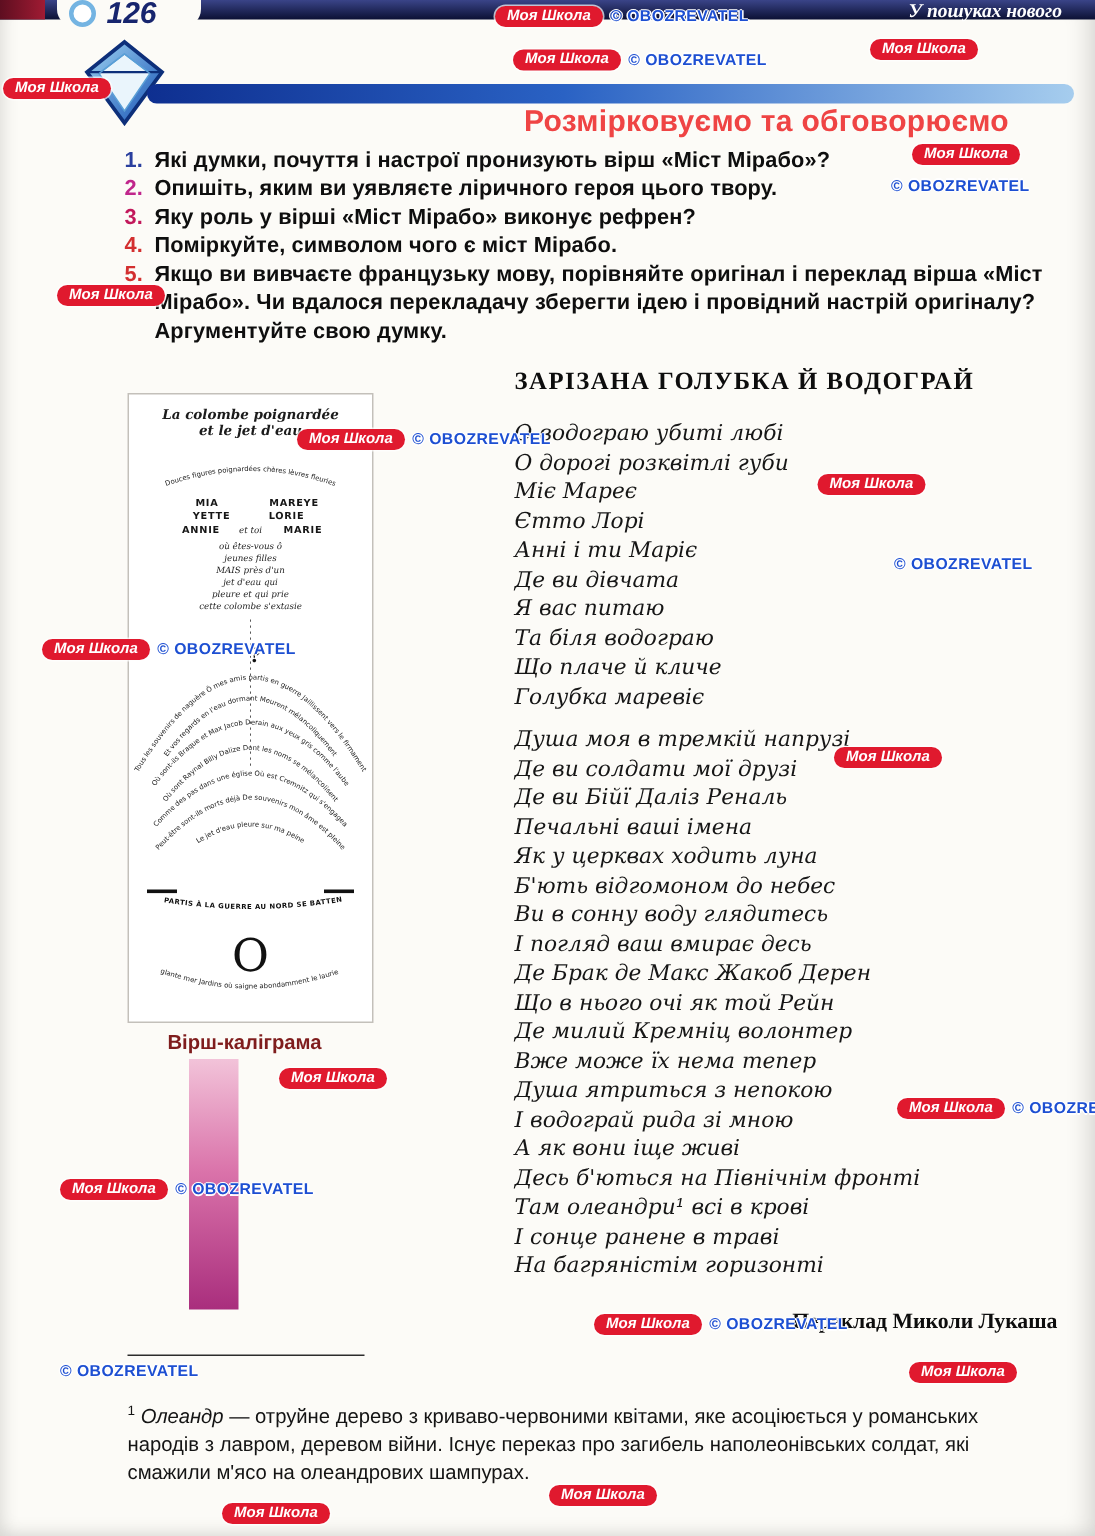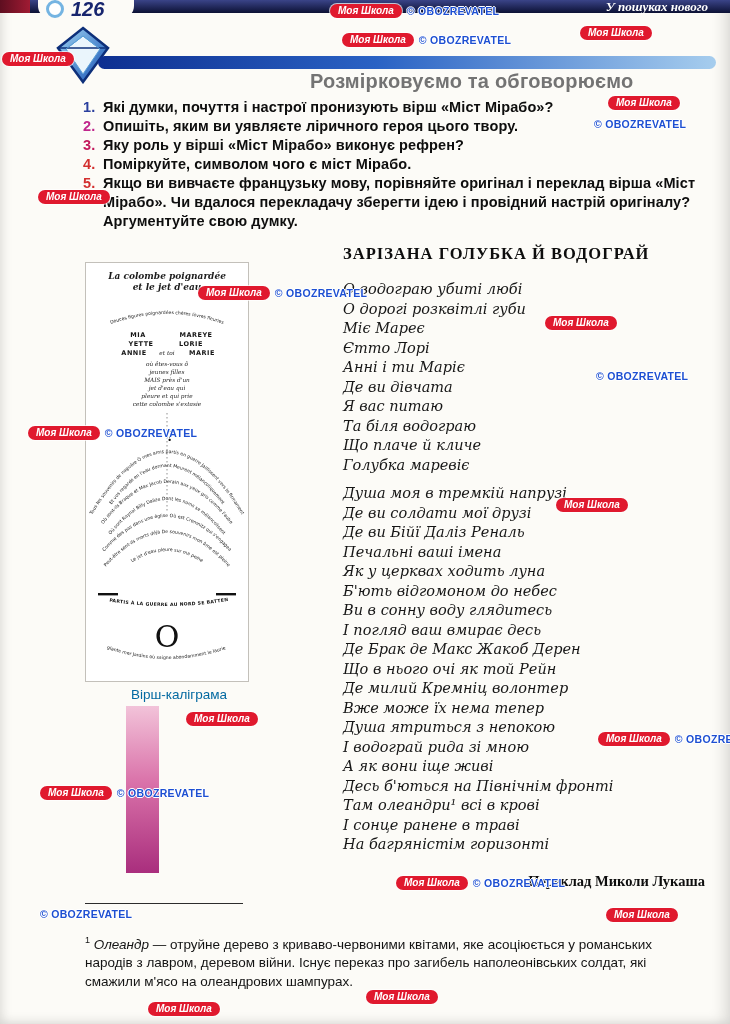--- a/index.html
+++ b/index.html
@@ -16,42 +16,42 @@
           border-radius:0 0 12px 12px;display:flex;align-items:center;gap:7px;padding-left:8px;box-sizing:border-box;}
   .ring{width:12px;height:12px;border:3px solid #74b4e2;border-radius:50%;background:#fff;}
   .pagenum{font-weight:700;font-style:italic;font-size:20px;color:#17256e;}
   .chapter{position:absolute;right:22px;top:0;height:13px;line-height:13px;color:#ffffff;
           font-family:"Liberation Serif",serif;font-style:italic;font-weight:700;font-size:13px;}
 
   
   .logo{position:absolute;left:56px;top:26px;}
   .rulebar{position:absolute;left:98px;top:56px;width:618px;height:13px;border-radius:7px;
           background:linear-gradient(90deg,#0e2f90 0%,#2a62c4 45%,#a6cdee 100%);}
-  .section-title{position:absolute;left:310px;top:70px;width:402px;margin:0;text-align:left;
-          font-size:20px;font-weight:700;color:#737373;letter-spacing:.2px;}
+  .section-title{position:absolute;left:310px;top:70px;width:402px;margin:0;text-align:center;
+          font-size:20px;font-weight:700;color:#ef4444;letter-spacing:.2px;}
 
   
   .questions{position:absolute;left:83px;top:98px;width:633px;margin:0;padding:0;list-style:none;
           font-weight:700;font-size:14.5px;line-height:19px;color:#0e0e0e;letter-spacing:.1px;}
   .questions li{position:relative;padding-left:20px;}
   .qnum{position:absolute;left:0;top:0;}
 
   
   .calligram-box{position:absolute;left:85px;top:262px;width:164px;height:420px;background:#ffffff;
           border:1px solid #c3c0ba;box-sizing:border-box;}
   .calligram-box svg{display:block;}
   .c-title{font-family:"DejaVu Serif",serif;font-style:italic;font-weight:600;font-size:9px;fill:#1c1c1c;}
   .c-name{font-family:"DejaVu Sans",sans-serif;font-weight:700;font-size:6.5px;letter-spacing:.5px;fill:#161616;}
   .c-body{font-family:"DejaVu Serif",serif;font-style:italic;font-size:5.8px;fill:#1c1c1c;}
   .c-arc{font-family:"DejaVu Sans",sans-serif;font-size:4.6px;fill:#222;}
   .c-basin{font-family:"DejaVu Sans",sans-serif;font-weight:700;font-size:4.6px;letter-spacing:.3px;fill:#111;}
   .c-o{font-family:"DejaVu Serif",serif;font-size:30px;fill:#111;}
   .c-q{font-family:"DejaVu Serif",serif;font-weight:700;font-size:13px;fill:#111;}
-  .calligram-caption{position:absolute;left:97px;top:687px;width:164px;text-align:center;
-          font-size:13.5px;font-weight:400;color:#0369a1;}
+  .calligram-caption{position:absolute;left:81px;top:687px;width:164px;text-align:center;
+          font-size:13.5px;font-weight:700;color:#7f1d1d;}
 
   .pink-bar{position:absolute;left:126px;top:706px;width:33px;height:167px;
           background:linear-gradient(180deg,#f2c3d9 0%,#da73aa 45%,#a92e7d 100%);}
 
   
   .poem{position:absolute;left:343px;top:244px;width:372px;}
   .poem-title{margin:0 0 16px 0;font-family:"Liberation Serif",serif;font-weight:700;font-size:16.5px;
           letter-spacing:1px;color:#0d0d0d;}
   .stanza .line{font-family:"DejaVu Serif",serif;font-style:italic;font-size:14.5px;line-height:19.5px;color:#161616;}
   .stanza2{margin-top:9px;}

